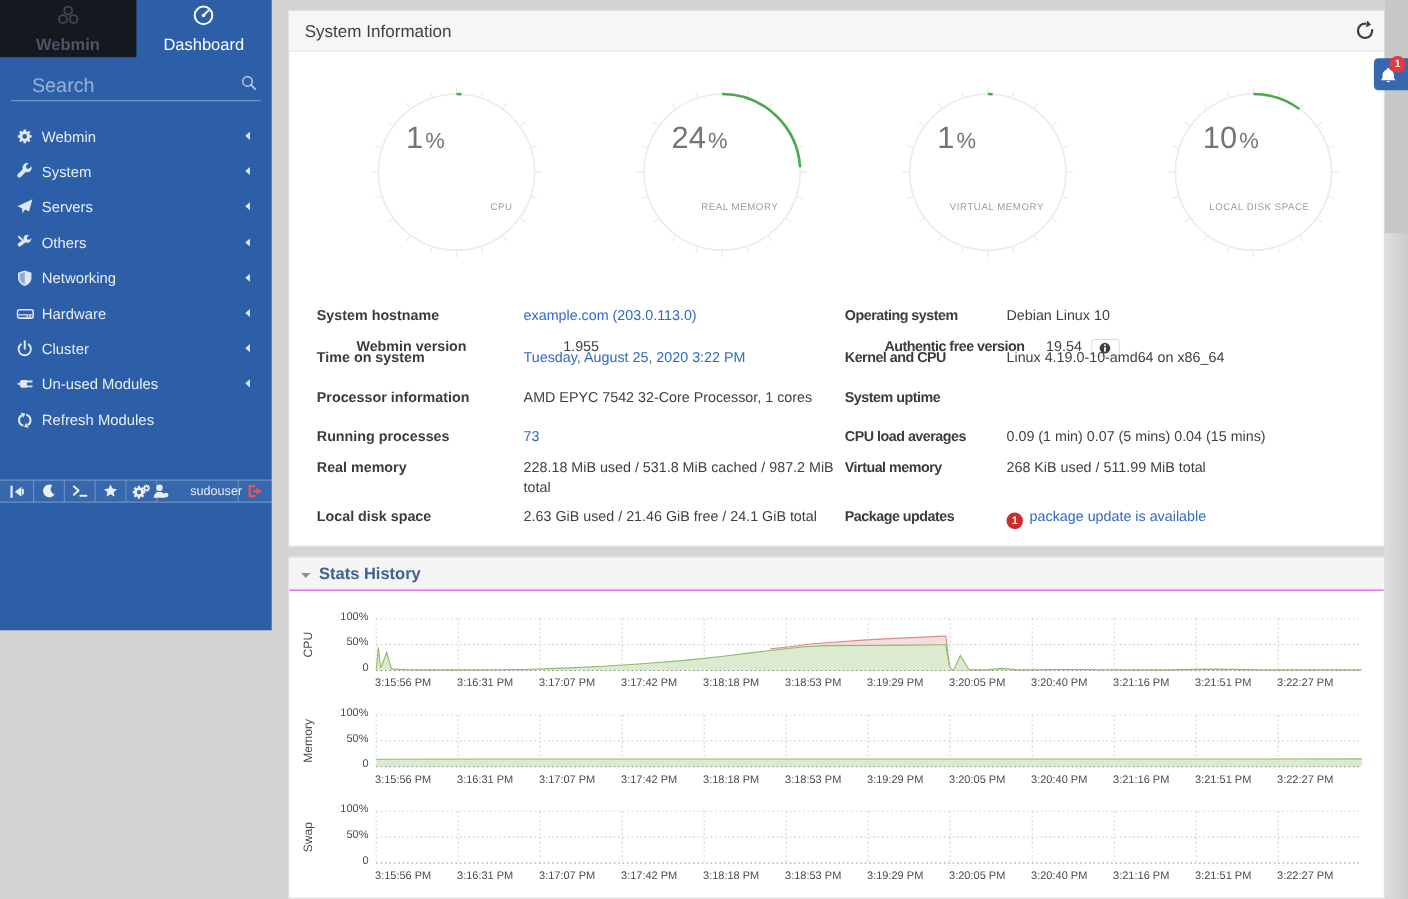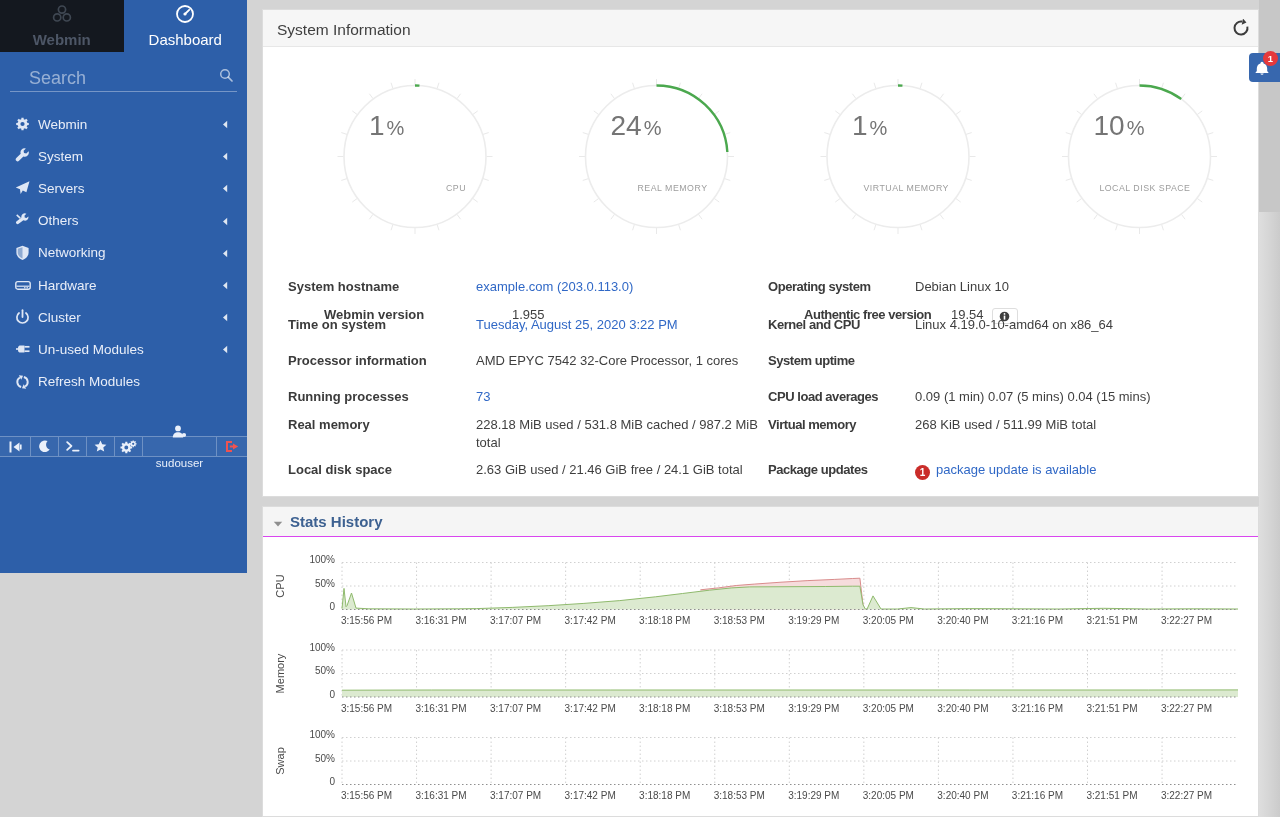--- a/index.html
+++ b/index.html
@@ -17,21 +17,21 @@
   .search-input { position:absolute; left:19px; top:8px; font-size:18px; color:rgba(255,255,255,0.5); }
   .search-icon { position:absolute; right:4px; top:8px; }
   .nav { position:absolute; left:0; top:108px; width:247px; }
   .nav-item { height:32.2px; display:flex; align-items:center; padding-left:14px; cursor:pointer; }
   .nav-icon { width:17px; height:16px; margin-right:7px; display:flex; align-items:center; justify-content:center; }
   .nav-label { color:#e9eef8; font-size:13.5px; }
   .nav-caret { margin-left:auto; margin-right:19px; }
   .side-toolbar { position:absolute; left:0; top:436px; width:247px; height:21px; display:flex;
                   border-top:1px solid rgba(255,255,255,0.28); border-bottom:1px solid rgba(255,255,255,0.28);
                   background:rgba(255,255,255,0.05); }
-  .tool-cell { display:flex; align-items:center; justify-content:center; border-right:1px solid rgba(255,255,255,0.28); gap:19px;flex-direction:column; }
+  .tool-cell { display:flex; align-items:center; justify-content:center; border-right:1px solid rgba(255,255,255,0.28); gap:19px; }
   .tool-cell:last-child { border-right:none; }
   .tool-user-label { color:#eaf0fa; font-size:11.5px; }
 
   
   .main { position:absolute; left:247px; top:0; width:1033px; height:817px; background:#d4d4d4; }
   .scrollband { position:absolute; right:0; top:0; width:21px; height:817px;
                 background:linear-gradient(90deg,#dedede 0%,#d6d6d6 45%,#cbcbcb 100%); z-index:3; }
   .scrollthumb { position:absolute; right:0; top:0; width:21px; height:212px; background:#c7c7c7; }
 
   .panel { position:absolute; left:15px; width:997px; background:#ffffff; border:1px solid #dcdcdc; }

